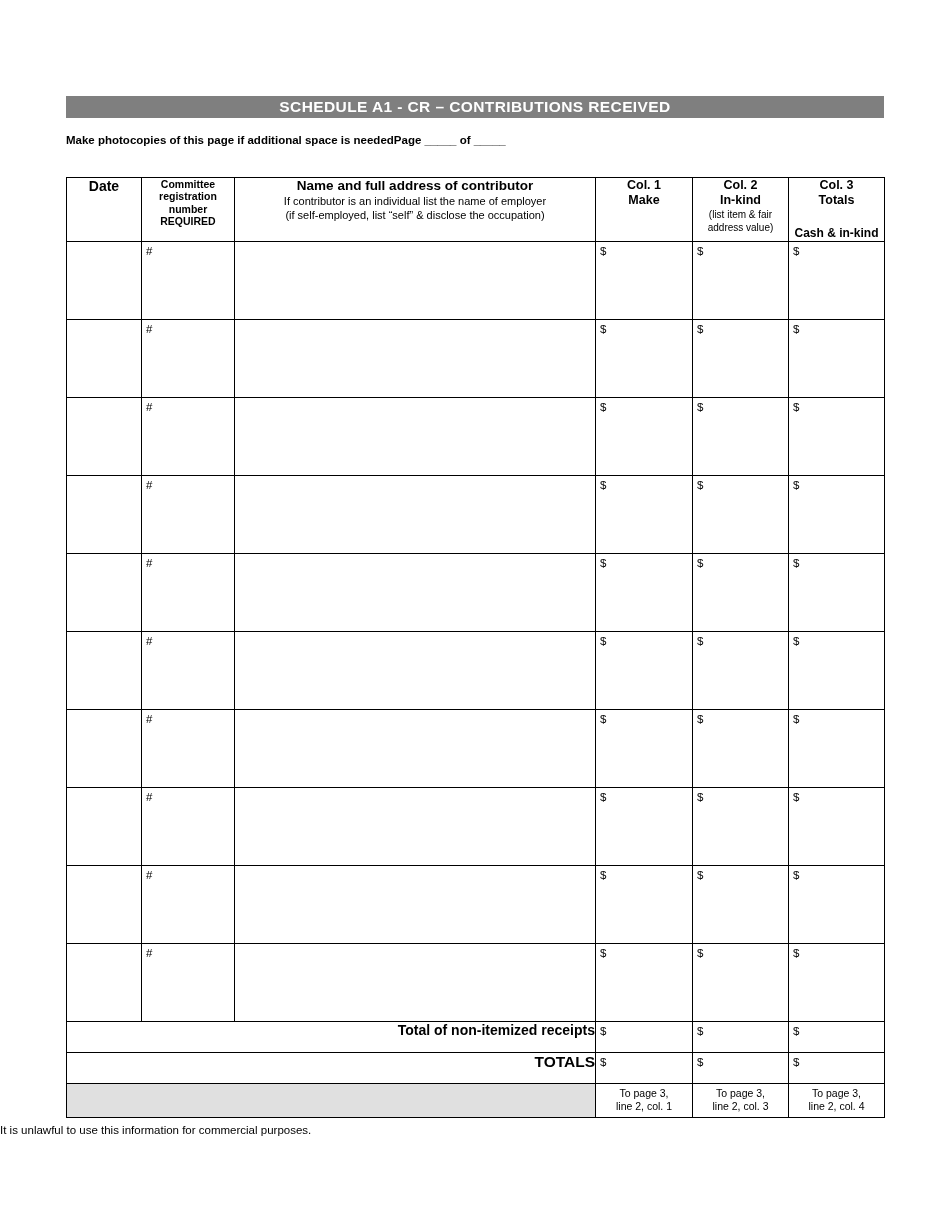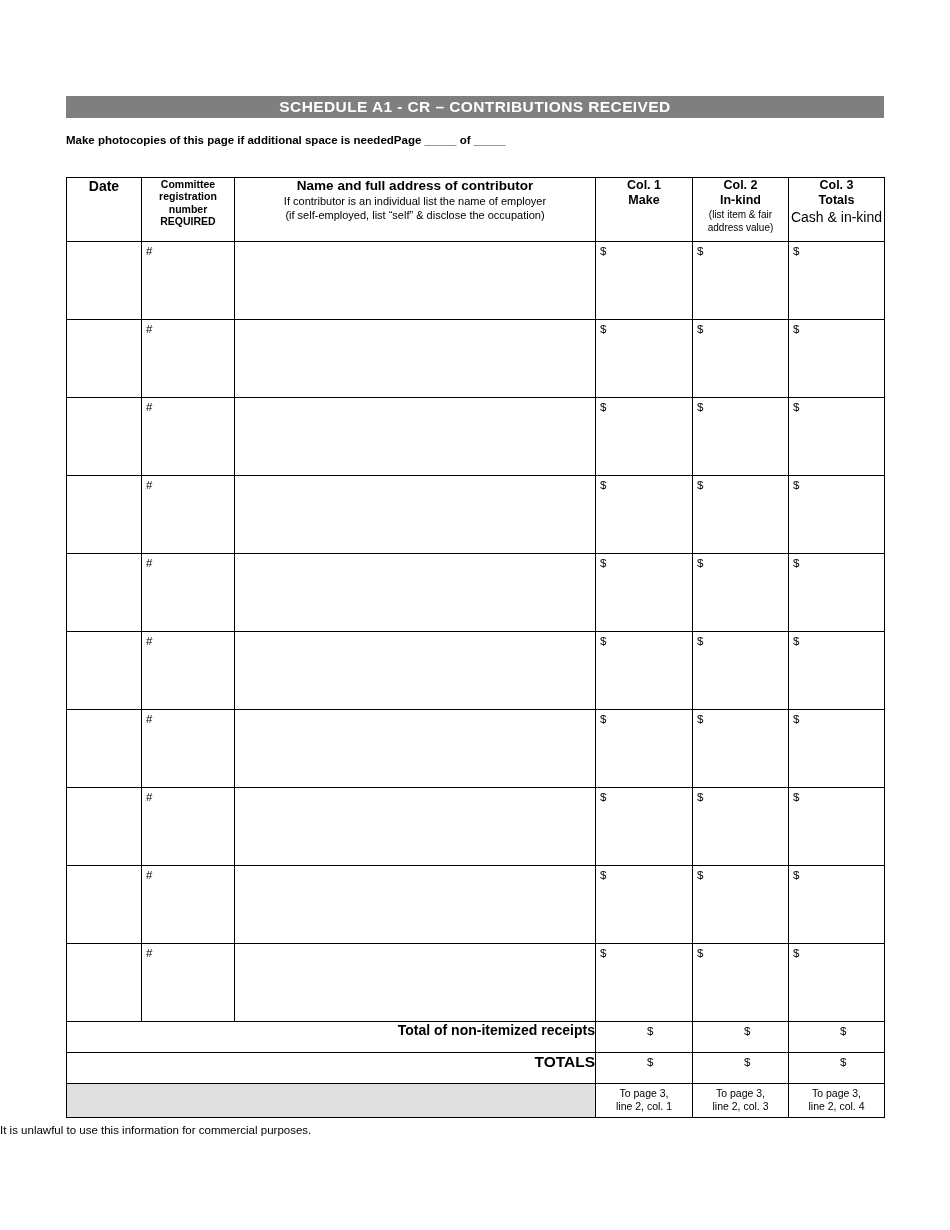--- a/index.html
+++ b/index.html
@@ -98,42 +98,42 @@
     font-weight: normal;
     line-height: 1.25;
     margin-top: 2px;
   }
   .h-col-title {
     font-size: 12.5px;
     font-weight: bold;
     line-height: 1.2;
   }
   .h-col-sub {
-    font-size: 14px;
-    font-weight: normal;
+    font-size: 12px;
+    font-weight: bold;
     line-height: 1.2;
-    margin-top: 1px;
+    margin-top: 18px;
   }
   .h-col-sub-sm {
     font-size: 10px;
     font-weight: normal;
     line-height: 1.2;
     margin-top: 1px;
   }
 
   tbody tr.entry td { height: 78px; }
   .cell-pad {
     padding: 3px 4px;
     font-size: 11.5px;
     line-height: 1.1;
   }
   .hash { font-size: 11.5px; }
   .dollar { font-size: 11.5px; }
 
-  tr.total-row td { height: 31px; padding-left: 47px; }
+  tr.total-row td { height: 31px; }
   .total-label {
     text-align: right;
     padding: 6px 8px 0 0;
     font-size: 14px;
     font-weight: bold;
   }
   .totals-label {
     text-align: right;
     padding: 5px 8px 0 0;
     font-size: 15.5px;

